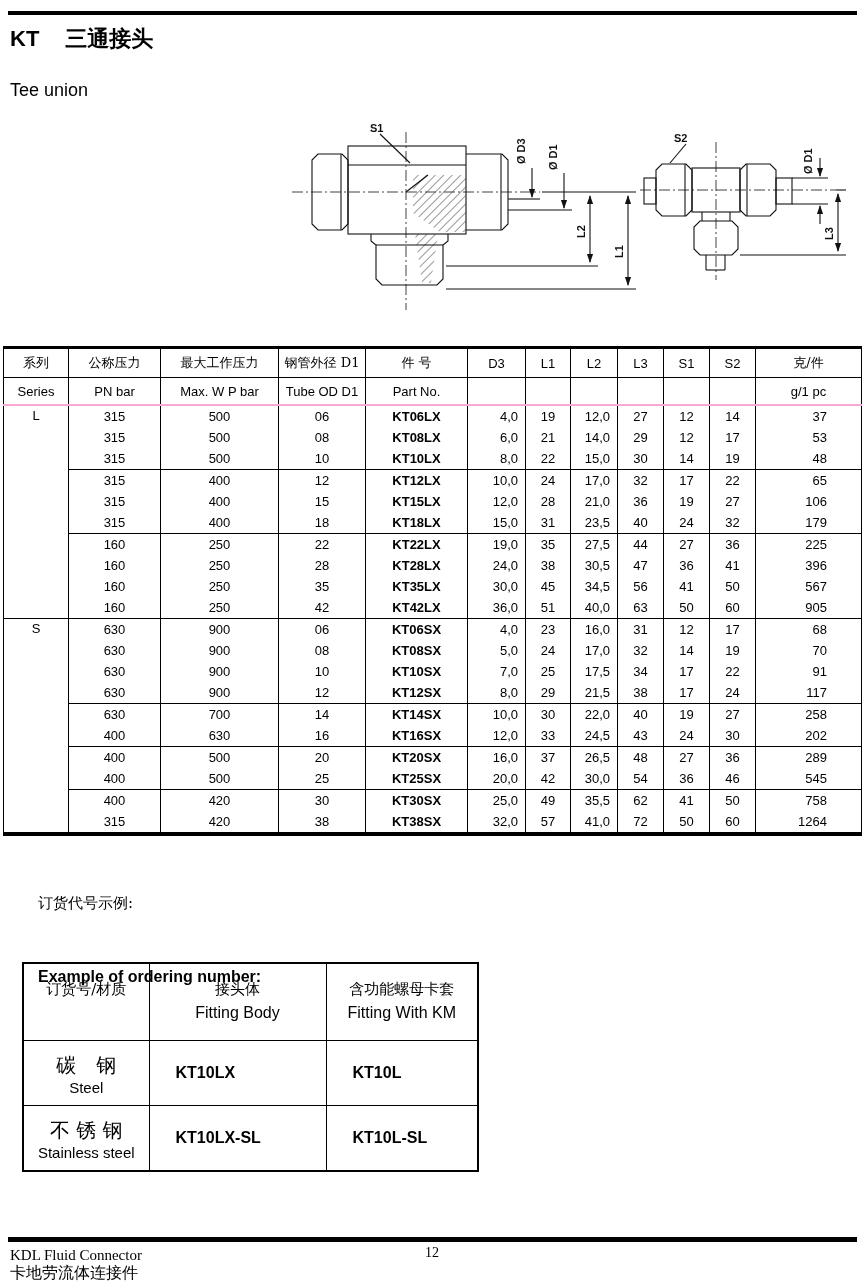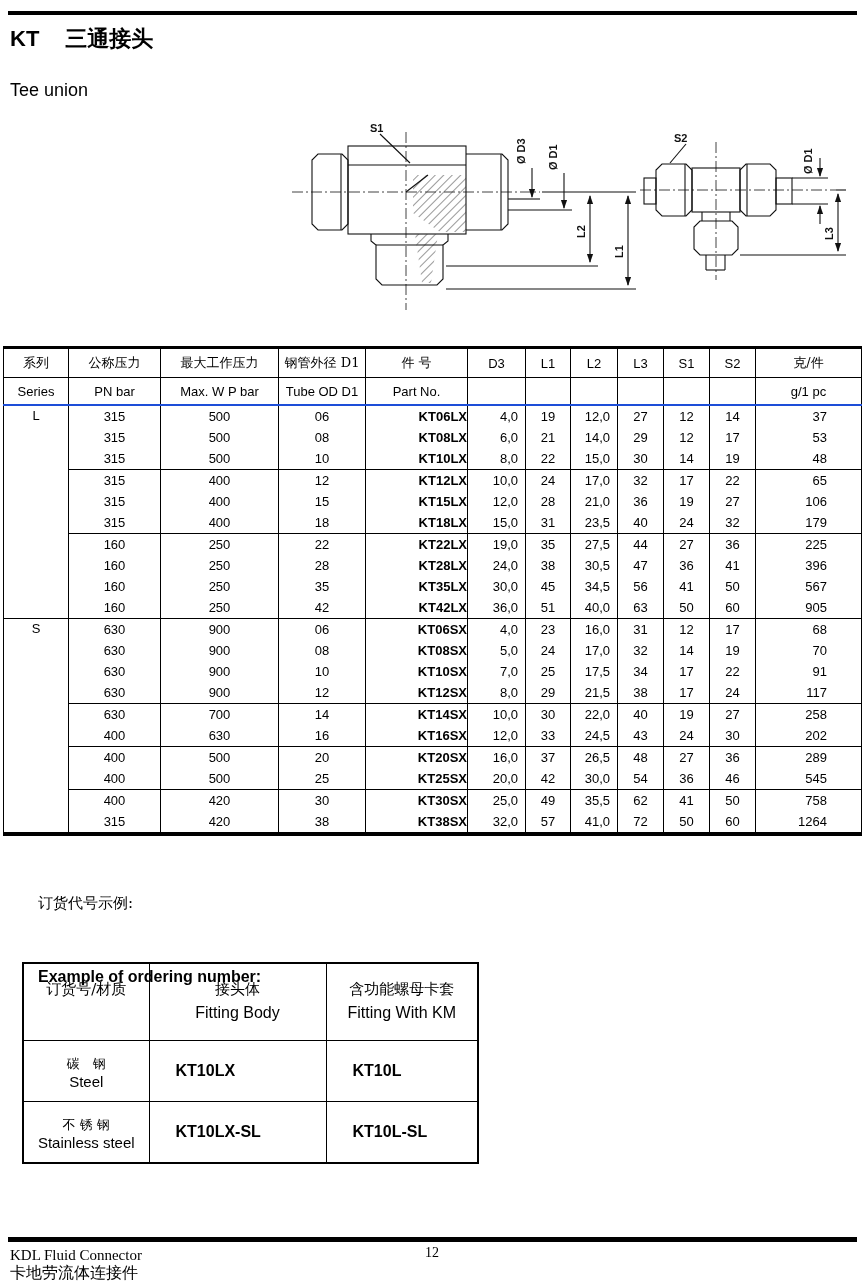--- a/index.html
+++ b/index.html
@@ -20,39 +20,39 @@
 
   
   table{border-collapse:collapse;table-layout:fixed;}
   .main-table{left:3px;top:338px;width:858px;
     border:1px solid #000;border-top:3px solid #000;border-bottom:4px solid #000;margin-top:8px;}
   .main-table th,.main-table td{
     border-left:1px solid #000;padding:0;text-align:center;font-size:13px;font-weight:normal;
     overflow:hidden;white-space:nowrap;}
   .main-table thead tr.cn th{height:28px;border-bottom:1px solid #000;font-family:"DejaVu Serif",serif;}
   .main-table thead tr.cn th.lat{font-family:"Liberation Sans",sans-serif;}
-  .main-table thead tr.en th{height:26px;border-bottom:2px solid #1d4ed8;}
+  .main-table thead tr.en th{height:26px;border-bottom:2px solid #f9a8d4;}
   .main-table tbody td{height:21px;}
   .main-table tr.group-start td{border-top:1px solid #000;}
   .main-table tr.block-start td{border-top:1px solid #000;}
   .main-table td.series-cell{vertical-align:top;padding-top:2px;}
-  .main-table td.part{font-weight:bold;text-align:right;}
+  .main-table td.part{font-weight:bold;}
   .main-table td.num-r{text-align:right;padding-right:7px;}
   .main-table td.wt-r{text-align:right;padding-right:34px;}
 
   
   .order-title-cn{left:38px;top:894px;font-size:15px;font-weight:normal;font-family:"DejaVu Serif",serif;}
   .order-title-en{left:38px;top:968px;font-size:16px;font-weight:bold;}
   .order-table{left:22px;top:962px;width:455px;border:2px solid #000;}
   .order-table th,.order-table td{border:1.5px solid #000;padding:9px;text-align:center;font-weight:normal;}
   .order-table th{height:58px;vertical-align:top;}
   .oc-cn{font-size:15px;padding-top:7px;height:24px;font-family:"DejaVu Serif",serif;}
   .oc-en{font-size:16px;}
   .order-table td{height:42px;}
-  .mat-cn{font-size:13px;padding-top:2px;font-family:"DejaVu Serif",serif;}
+  .mat-cn{font-size:20px;padding-top:2px;font-family:"DejaVu Serif",serif;}
   .mat-en{font-size:15px;}
   .order-table td.pn{font-weight:bold;font-size:16px;text-align:left;padding-left:26px;}
 
   
   .footline{left:8px;top:1237px;width:849px;height:5px;background:#000;}
   .foot-en{left:10px;top:1247px;font-size:15px;font-family:"Liberation Serif",serif;}
   .foot-cn{left:10px;top:1263px;font-size:16px;font-family:"DejaVu Serif",serif;}
   .pageno{left:412px;top:1245px;width:40px;text-align:center;font-size:14px;font-family:"Liberation Serif",serif;}
 </style>
 </head>

